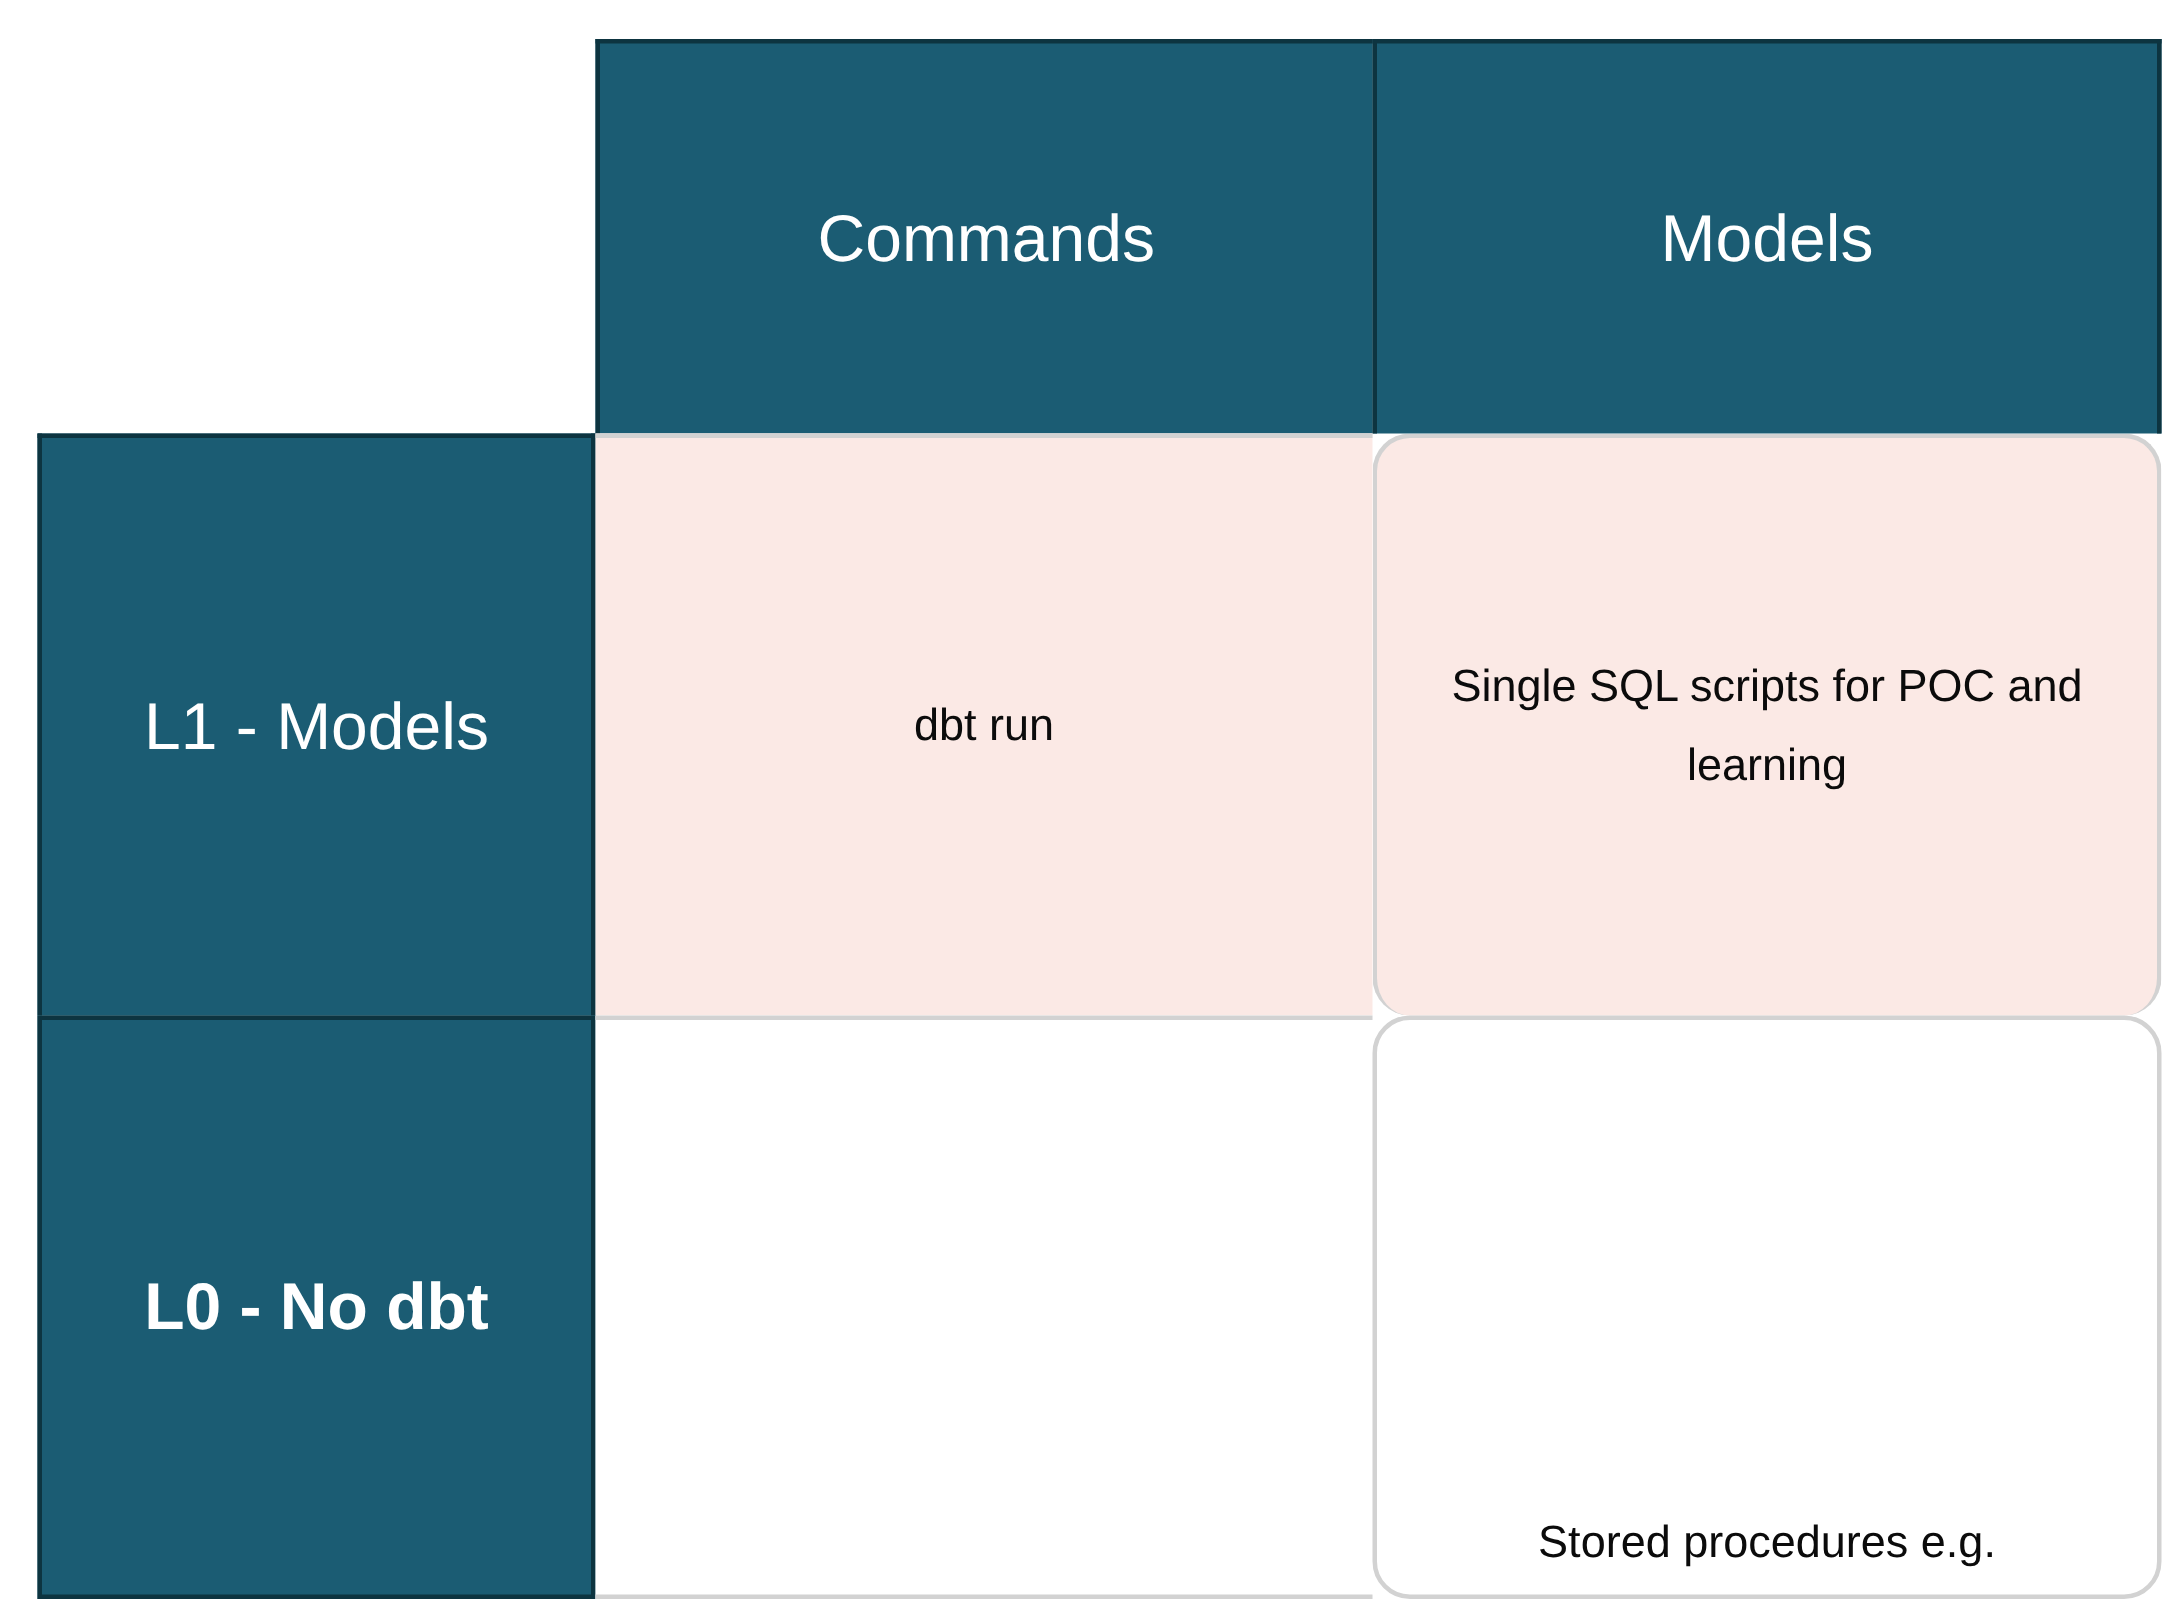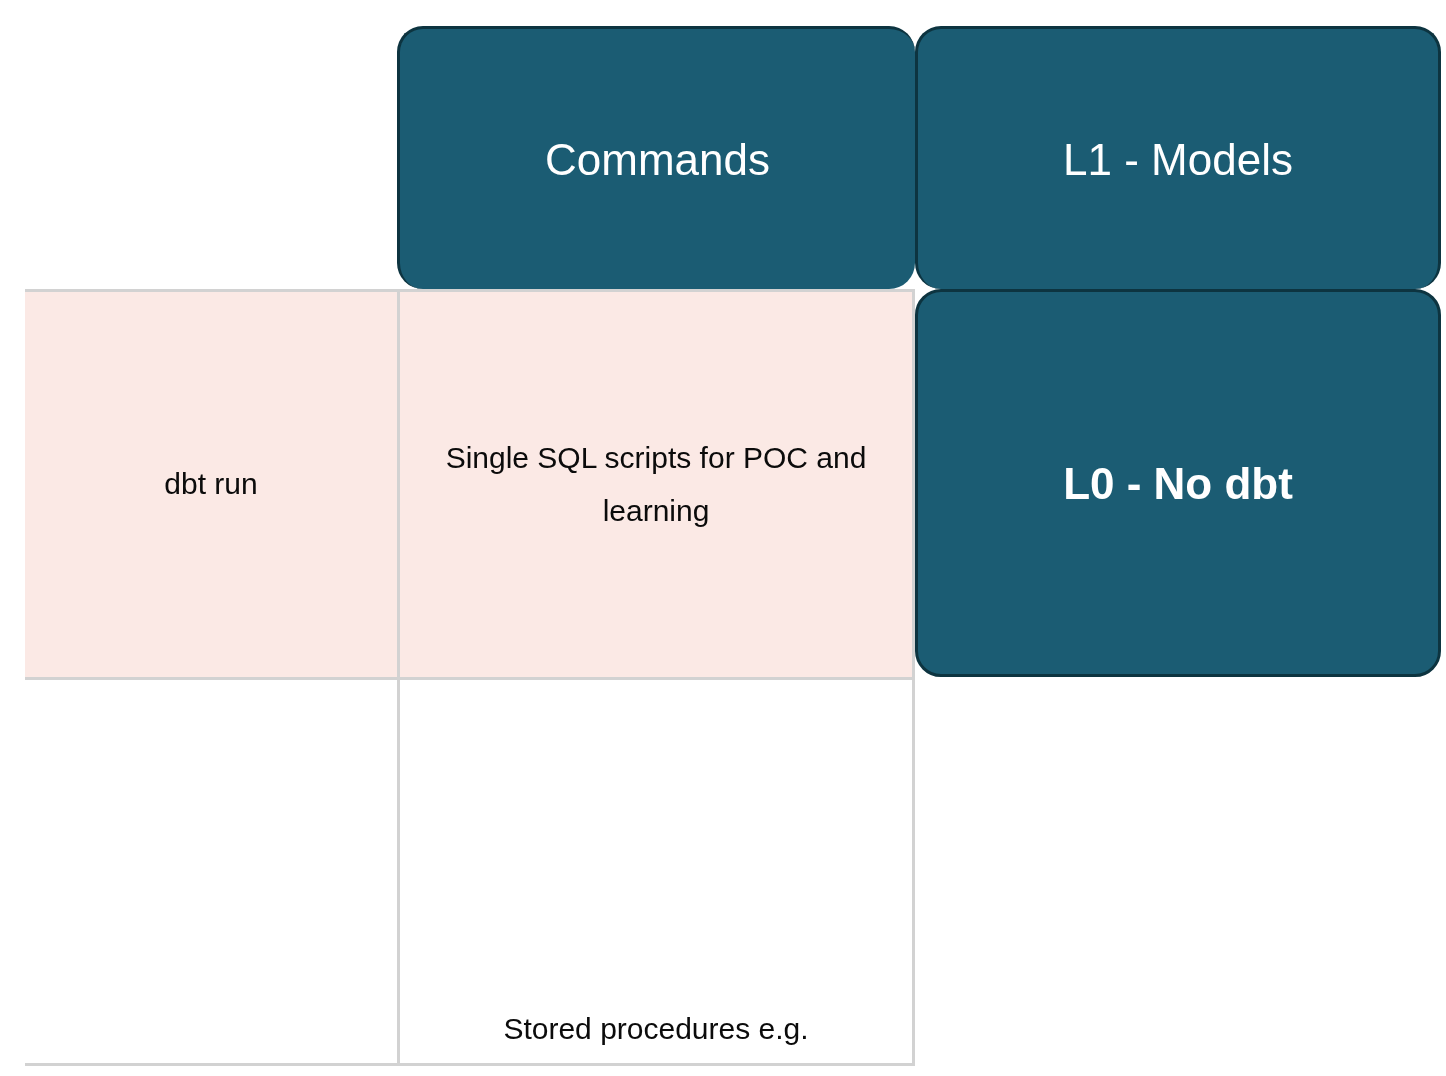--- a/index.html
+++ b/index.html
@@ -46,42 +46,45 @@
   .td {
     color: var(--body-text);
     font-size: 30px;
     line-height: 1.75;
     font-weight: 400;
   }
   .td.pink  { background: var(--pink-bg); }
   .td.plain { background: var(--white-bg); align-items: flex-end; }
 
   
-  .b-top-dark    { border-top:    3px solid var(--dark-border); border-radius: 26px; }
+  .b-top-dark    { border-top:    3px solid var(--dark-border); }
   .b-left-dark   { border-left:   3px solid var(--dark-border); }
   .b-right-dark  { border-right:  3px solid var(--dark-border); }
   .b-bottom-dark { border-bottom: 3px solid var(--dark-border); font-weight: bold; }
   .b-top-light    { border-top:    3px solid var(--light-border); }
-  .b-left-light   { border-left:   3px solid var(--light-border); }
+  .b-left-light   { border-left:   3px solid var(--light-border); border-radius: 25px; }
   .b-right-light  { border-right:  3px solid var(--light-border); }
   .b-bottom-light { border-bottom: 3px solid var(--light-border); }
 
   .wrap-narrow { display: inline-block; max-width: 470px; }
 </style>
 </head>
 <body>
 
 <div class="matrix">
 
   <div class="cell corner"></div>
 
   <div class="cell th b-top-dark b-left-dark">
     <span>Commands</span>
   </div>
 
+  <div class="cell th b-top-dark b-left-dark b-right-dark">
+    <span>Models</span>
+  </div>
 
   <div class="cell th b-top-dark b-left-dark b-right-dark">
     <span>L1 - Models</span>
   </div>
 
   <div class="cell td pink b-top-light">
     <span>dbt run</span>
   </div>
 
   <div class="cell td pink b-top-light b-left-light b-right-light">

